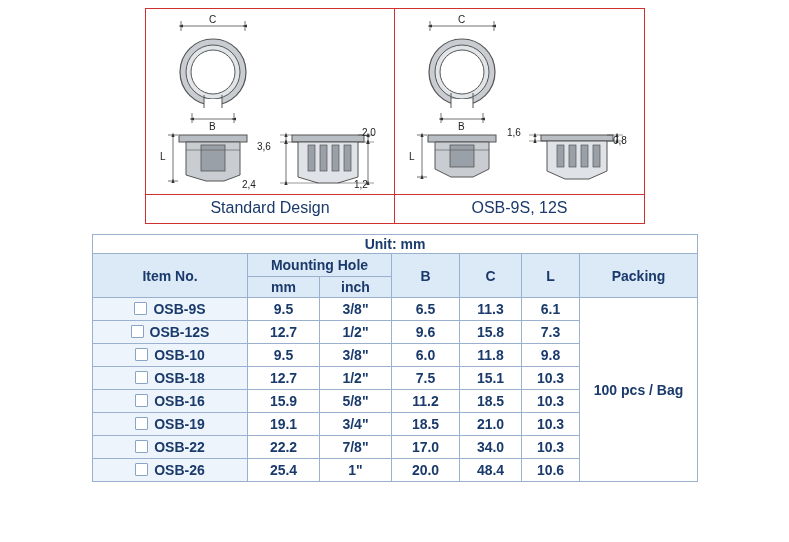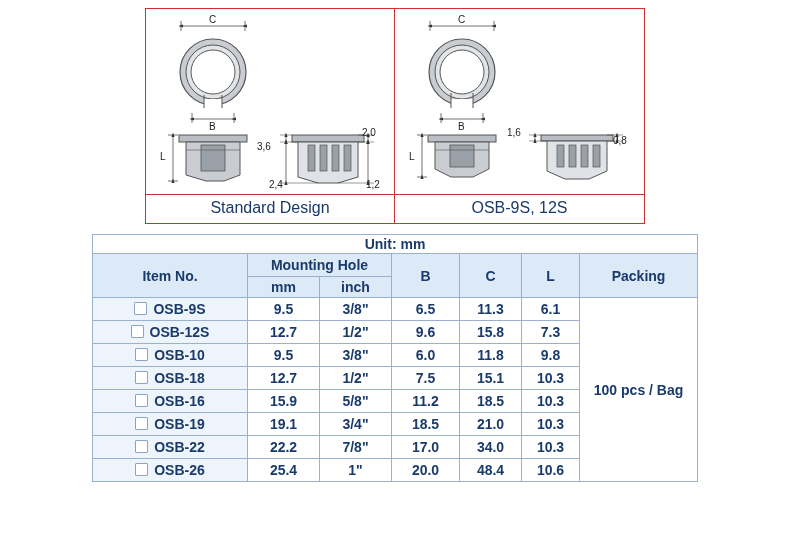--- a/index.html
+++ b/index.html
@@ -203,23 +203,23 @@
       <line x1="134" y1="174" x2="172" y2="174" stroke="#333" stroke-width="0.5"></line>
       <line x1="212" y1="126" x2="228" y2="126" stroke="#333" stroke-width="0.5"></line>
       <line x1="212" y1="133" x2="228" y2="133" stroke="#333" stroke-width="0.5"></line>
       <line x1="192" y1="174" x2="228" y2="174" stroke="#333" stroke-width="0.5"></line>
     </svg>
 
     <span class="dim-label" style="left:63px; top:5px;">C</span>
     <span class="dim-label" style="left:63px; top:112px;">B</span>
     <span class="dim-label" style="left:14px; top:142px;">L</span>
     <span class="dim-label" style="left:111px; top:132px;">3,6</span>
-    <span class="dim-label" style="left:123px; top:170px;">2,4</span>
+    <span class="dim-label" style="left:96px; top:170px;">2,4</span>
     <span class="dim-label" style="left:216px; top:118px;">2,0</span>
-    <span class="dim-label" style="left:208px; top:170px;margin-left:12px;">1,2</span>
+    <span class="dim-label" style="left:208px; top:170px;">1,2</span>
   </div>
 
   <div class="diagram-box" id="diagram-box-right">
     <div class="caption-rule"></div>
     <div class="diagram-caption">OSB-9S, 12S</div>
 
     <svg width="250" height="186" viewBox="0 0 250 186">
       <defs>
         <marker id="a2" markerWidth="7" markerHeight="7" refX="3.5" refY="3.5" orient="auto">
           <path d="M0,3.5 L7,1 L7,6 Z" fill="#333"></path>

